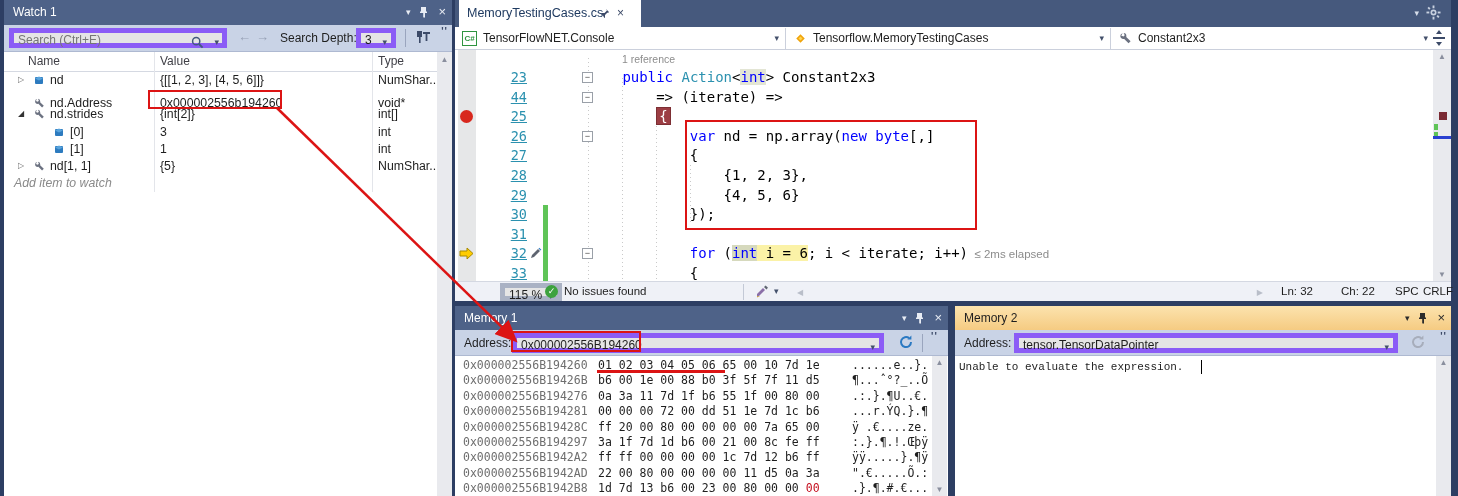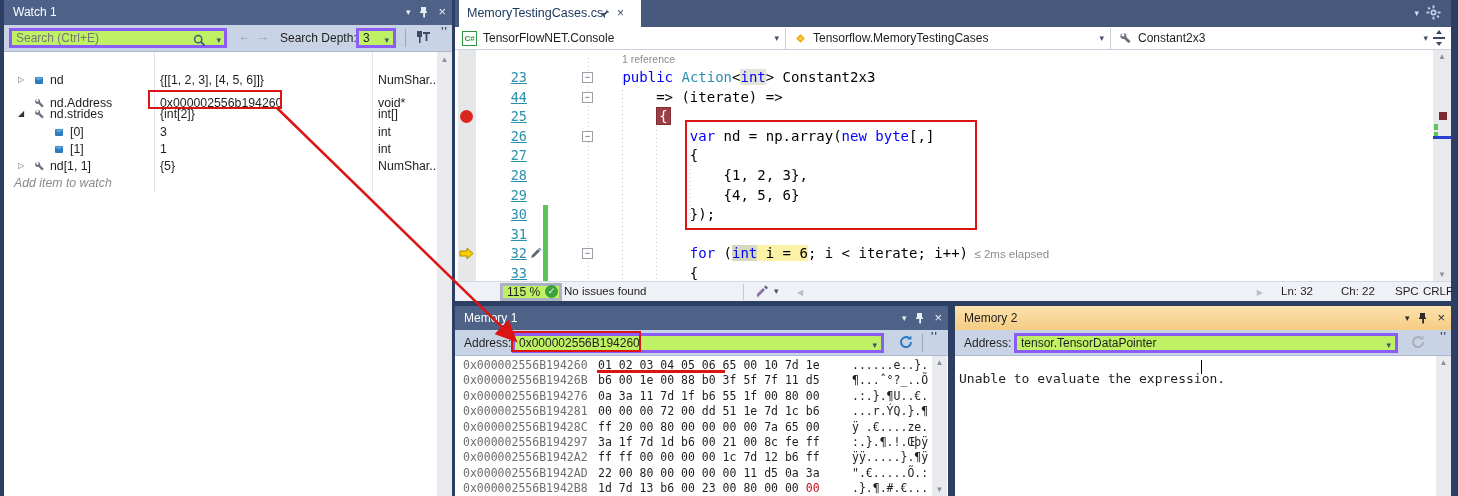--- a/index.html
+++ b/index.html
@@ -5,21 +5,21 @@
   html,body{margin:0;padding:0;background:#2D3E63;}
   *{box-sizing:border-box;}
   #stage{position:relative;width:1458px;height:496px;background:#2D3E63;
          font-family:"Liberation Sans",sans-serif;overflow:hidden;
          -webkit-font-smoothing:antialiased;}
   .abs{position:absolute;}
   .win-title{color:#fff;font-size:12px;line-height:24px;padding-left:9px;}
   .ttl-icons{position:absolute;right:6px;top:0;height:24px;display:flex;align-items:center;gap:9px;color:#E8ECF4;font-size:11px;}
   .ttl-icons.dark{color:#2b2b2b;}
   .toolbar{background:#C9D3E6;}
-  .tb-input{background:#bef264;border:3px solid #8b5cf6;font-size:12px;color:#1e1e1e;padding:0 4px;display:flex;align-items:center;}
+  .tb-input{background:#e5e5e5;border:5px solid #8b5cf6;font-size:12px;color:#1e1e1e;padding:0 4px;display:flex;}
   .mono{font-family:"DejaVu Sans Mono","Liberation Mono",monospace;}
   .caret-down{font-size:9px;color:#43506B;}
   .gray-arrow{color:#97A1B6;font-size:13px;}
   
   .hdr-cell{position:absolute;top:0;font-size:12px;color:#3F3F46;}
   .watch-row{position:absolute;left:0;width:433px;height:17.2px;font-size:12.3px;color:#1e1e1e;}
   .watch-row span{position:absolute;top:1px;white-space:nowrap;}
   .w-exp{color:#6E6E6E;font-size:8px;top:3px !important;}
   .w-add{color:#8a8a8a;font-style:italic;}
   
@@ -81,20 +81,25 @@
       <span class="abs" style="left:410px;top:3px;">
         <svg width="18" height="18" viewBox="0 0 18 18">
             <rect x="3" y="3" width="5" height="6" fill="#3C4A68"></rect>
             <rect x="5" y="9" width="1.6" height="6" fill="#3C4A68"></rect>
             <path d="M9 4h7v2h-2.6v7h-1.8V6H9z" fill="#3C4A68"></path>
           </svg>
       </span>
       <span class="abs overflow-grip" style="right:4px;top:1px;">''</span>
     </div>
 
+    <div class="abs" style="left:0;top:52px;width:433px;height:20px;background:#fff;border-bottom:1px solid #D5D9E2;">
+      <span class="hdr-cell" style="left:24px;top:2px;">Name</span>
+      <span class="hdr-cell" style="left:156px;top:2px;">Value</span>
+      <span class="hdr-cell" style="left:374px;top:2px;">Type</span>
+    </div>
     <div class="abs" style="left:150px;top:52px;width:1px;height:140px;background:#E3E5EA;"></div>
     <div class="abs" style="left:368px;top:52px;width:1px;height:140px;background:#E3E5EA;"></div>
 
     <div class="abs" id="watch-rows" style="left:0;top:72px;width:433px;height:140px;">
         <div class="watch-row" style="top: 0px;">
           <span class="w-exp" style="left:14px;">▷</span>
           <span style="left:30px;top:3px;">
             <svg width="10" height="10" viewBox="0 0 10 10">
               <rect x="1" y="2" width="8" height="7" rx="1" fill="#2D7BBF"></rect>
               <path d="M1 3.5l4-2 4 2-4 2z" fill="#5AA4DC"></path>
@@ -377,21 +382,21 @@
       </div>
       <span class="abs" style="left:455px;top:4px;">
         <svg width="16" height="16" viewBox="0 0 16 16">
             <path d="M13 8a5 5 0 1 1-1.9-3.9" fill="none" stroke="#A7ADBB" stroke-width="2"></path>
             <path d="M13.4 1.5v4h-4z" fill="#A7ADBB"></path>
           </svg>
       </span>
       <span class="abs overflow-grip" style="right:4px;top:1px;">''</span>
     </div>
     <div class="abs" style="left:0;top:50px;width:481px;height:140px;background:#fff;">
-      <span class="mono abs" style="left:4px;top:15px;font-size:13px;color:#1e1e1e;">Unable to evaluate the expression.</span>
+      <span class="mono abs" style="left:4px;top:5px;font-size:11px;color:#1e1e1e;font-family:Liberation Mono, monospace;">Unable to evaluate the expression.</span>
       <div class="abs" style="left:246px;top:4px;width:1px;height:14px;background:#000;"></div>
     </div>
     <div class="abs sb" style="left:481px;top:50px;width:15px;height:140px;">
       <span class="sb-arr" style="top:2px;">▲</span>
     </div>
   </div>
 
   <div class="ann" style="left:148px;top:90px;width:134px;height:19px;"></div>
   <div class="ann" style="left:685px;top:120px;width:292px;height:110px;"></div>
   <div class="ann" style="left:511px;top:331px;width:130px;height:21px;"></div>

